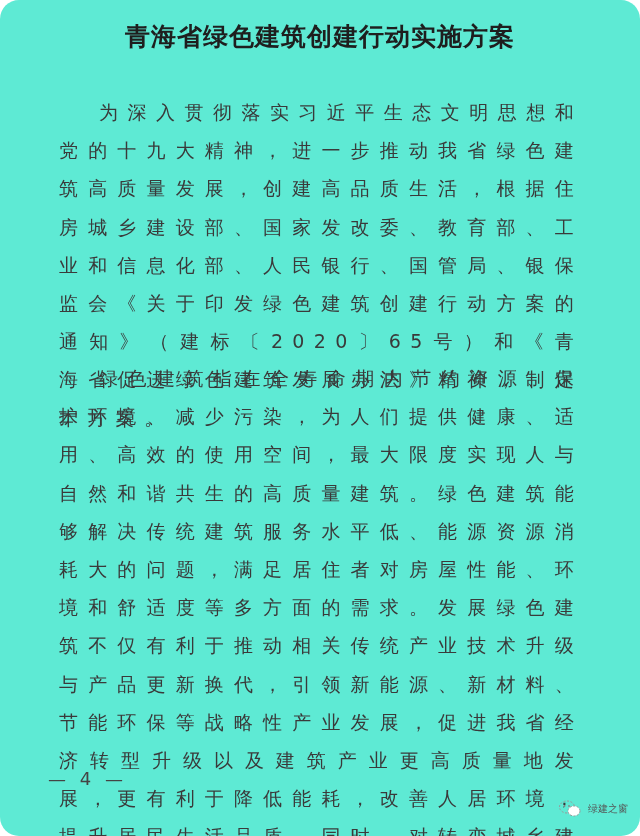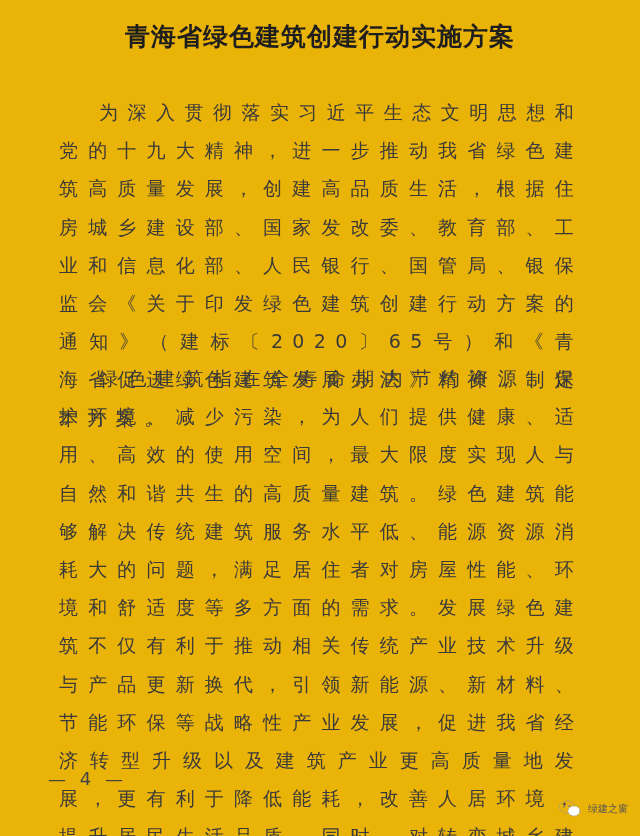--- a/index.html
+++ b/index.html
@@ -12,21 +12,22 @@
       height: 836px;
       position: relative;
       overflow: hidden;
       color: #2a2a2a;
       font-family: "DejaVu Serif", "Liberation Serif", serif;
     }
     .page {
       position: absolute;
       left: 0; top: 0;
       width: 640px; height: 836px;
-      background: #eab308;
+      background: #5eead4;
+      border-radius: 19px;
     }
     .doc-title {
       position: absolute;
       top: 20px;
       left: 0;
       width: 640px;
       text-align: center;
       font-size: 25px;
       font-weight: bold;
       letter-spacing: 1px;

